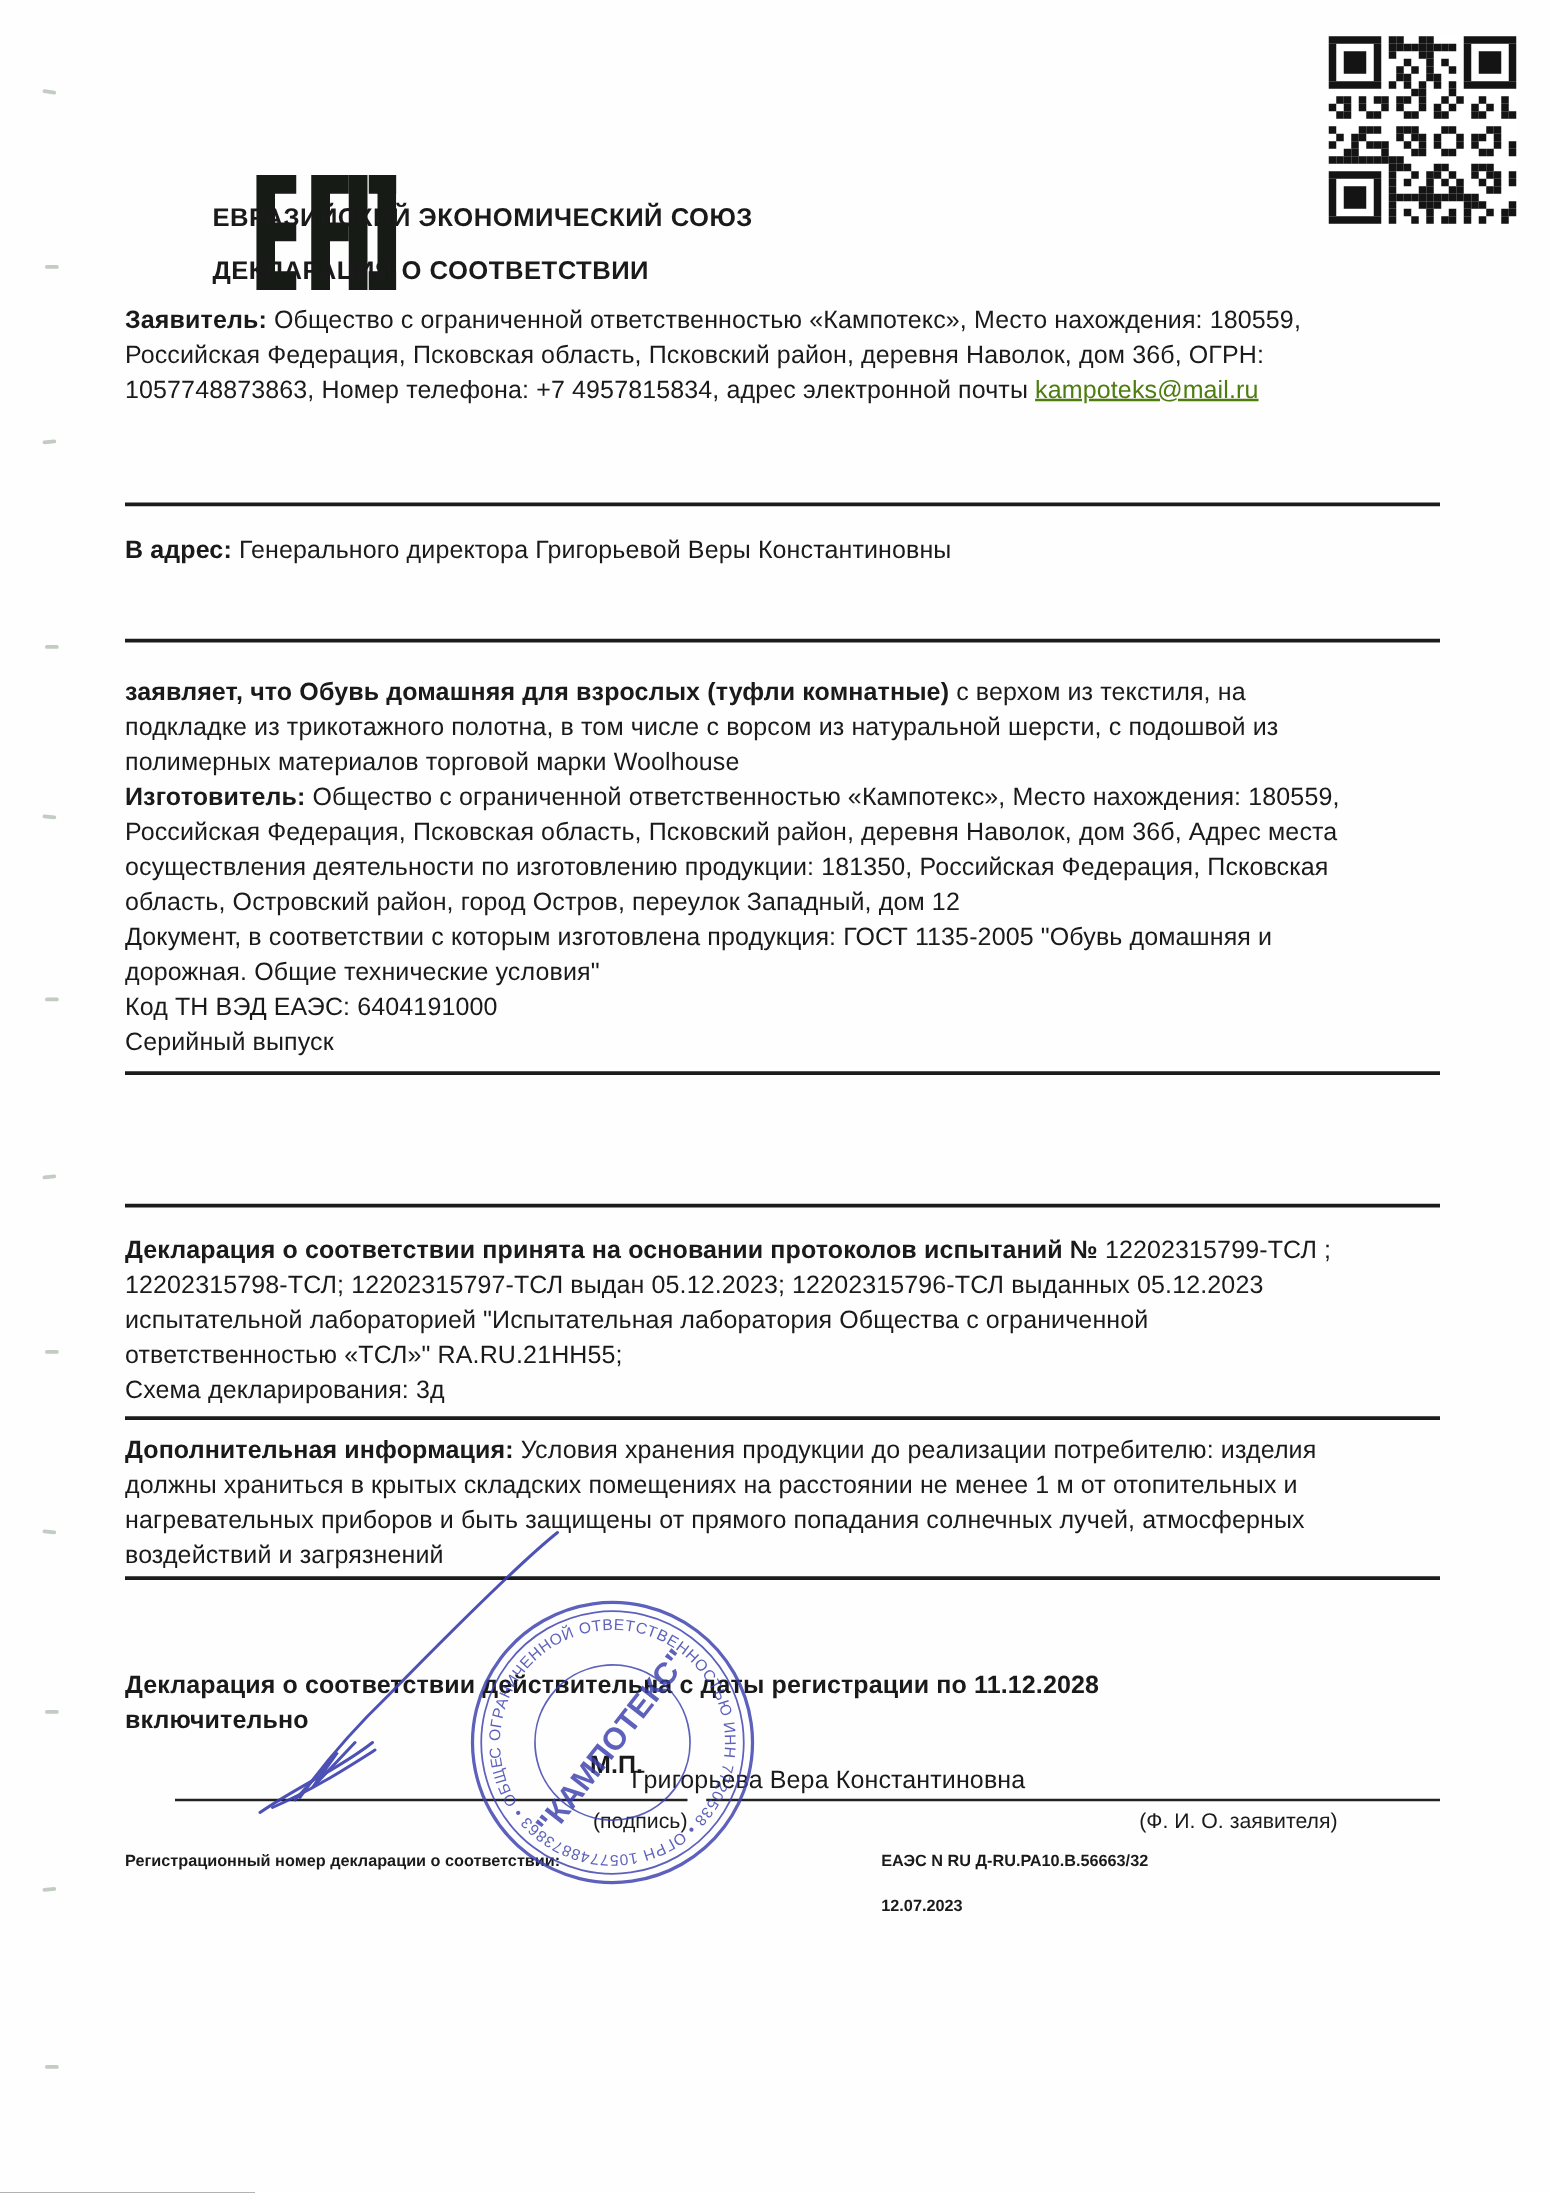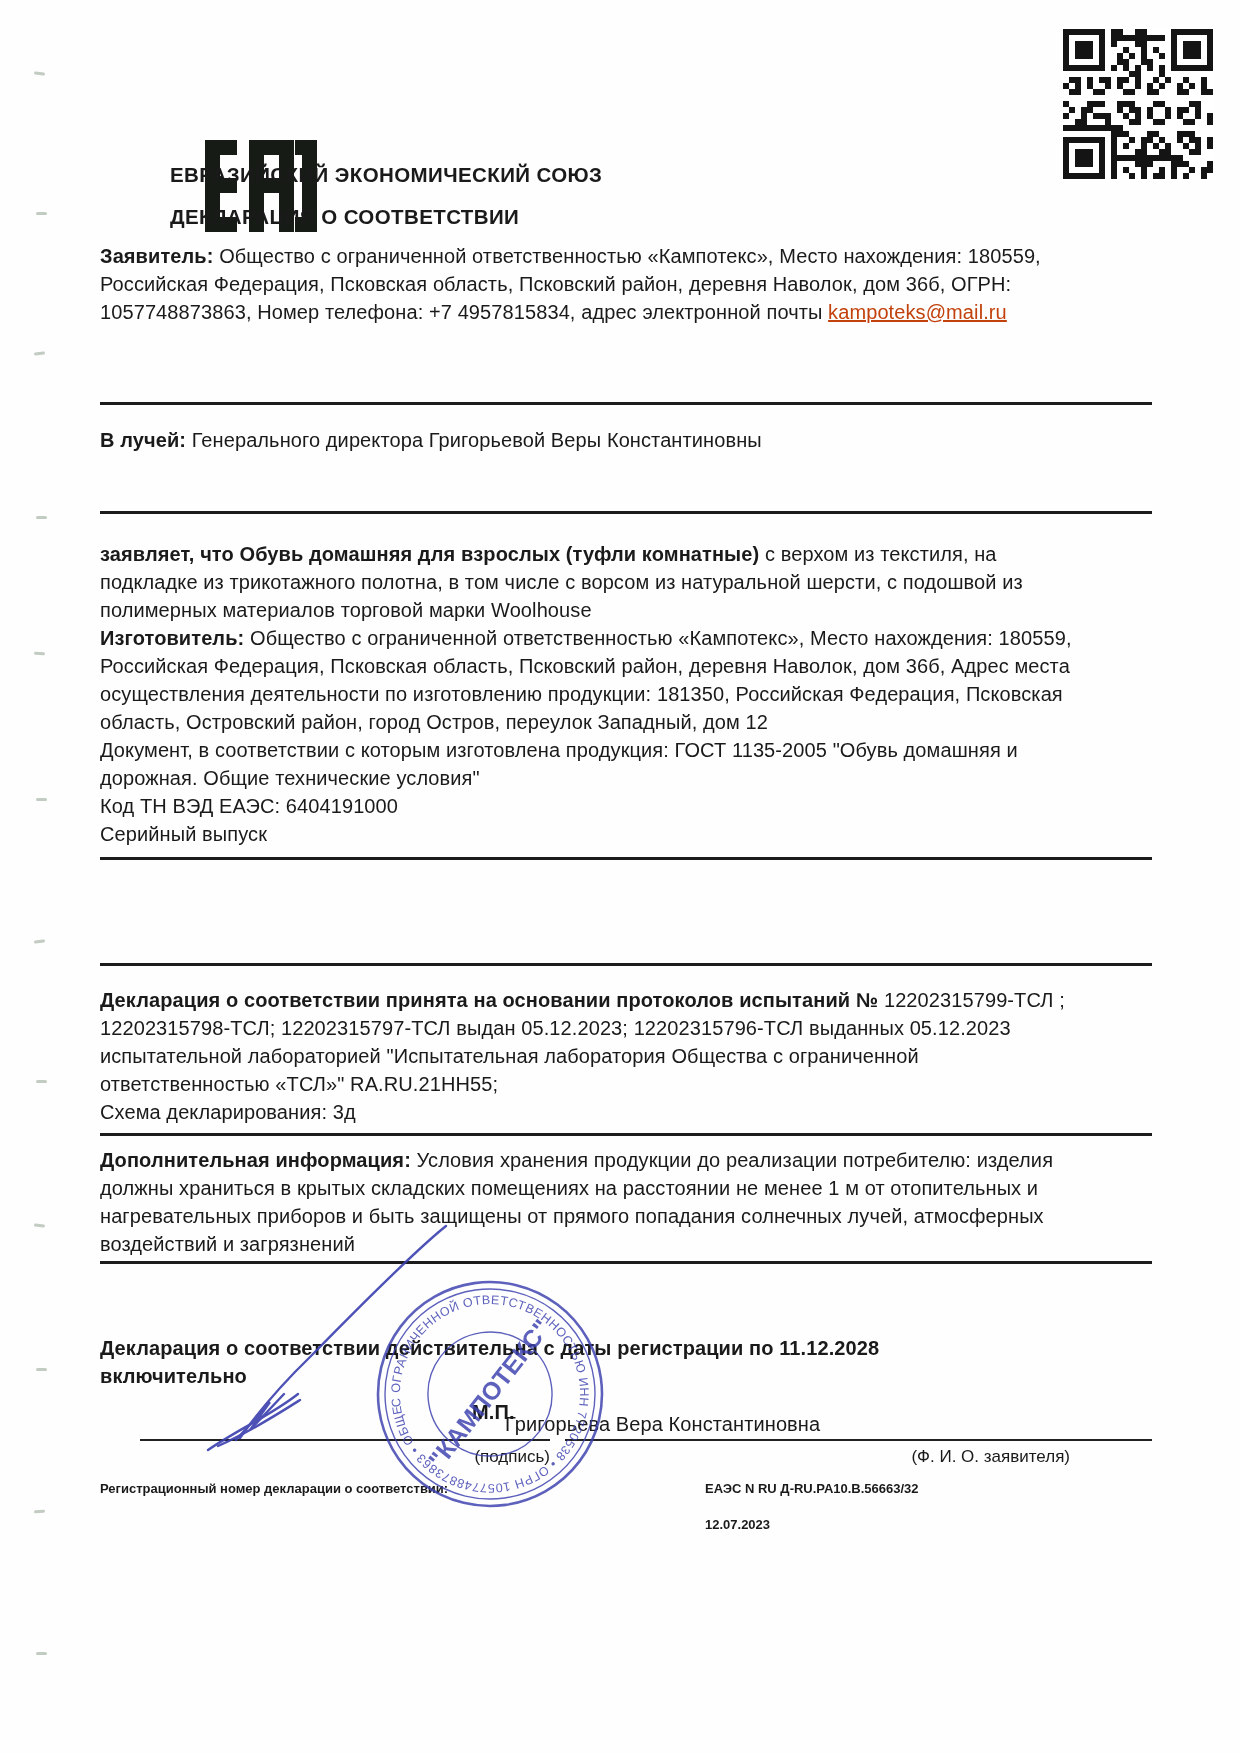--- a/index.html
+++ b/index.html
@@ -8,21 +8,21 @@
     width:1240px;height:1754px;
     margin:0 auto;
     background:#fefefe;
     font-family:"Liberation Sans","DejaVu Sans",sans-serif;
     color:#1a1a1a;
     overflow:hidden;
   }
   .abs{position:absolute;}
   .txt{font-size:20px;line-height:28px;letter-spacing:.1px;}
   .b{font-weight:bold;}
-  .link{color:#c2410c;text-decoration:underline;cursor:pointer;}
+  .link{color:#4d7c0f;text-decoration:underline;cursor:pointer;}
   .title{font-weight:bold;font-size:20.5px;letter-spacing:.4px;text-align:left;}
   .rule{height:2.5px;background:#1c1c1c;}
   .caption{font-size:17px;line-height:20px;text-align:right;}
   .sigline{height:2px;background:#222;}
   .regrow{font-weight:bold;font-size:13px;line-height:26px;}
   .scanmark{width:11px;height:3px;background:#8fa28f;opacity:.55;border-radius:2px;}
   .stampwrap{opacity:.82;}
   svg text{font-family:"Liberation Sans","DejaVu Sans",sans-serif;}
 </style>
 </head>
@@ -284,21 +284,21 @@
     </svg>
   </div>
 
   <div class="abs title" style="left:170px;right:170px;top:163px;">ЕВРАЗИЙСКИЙ ЭКОНОМИЧЕСКИЙ СОЮЗ</div>
   <div class="abs title" style="left:170px;right:170px;top:205px;">ДЕКЛАРАЦИЯ О СООТВЕТСТВИИ</div>
 
   <div class="abs txt" style="left:100px;top:242px;width:975px;"><span class="b">Заявитель:</span><span> Общество с ограниченной ответственностью «Кампотекс», Место нахождения: 180559, Российская Федерация,  Псковская область, Псковский район, деревня Наволок, дом 36б, ОГРН: 1057748873863, Номер телефона: +7 4957815834, адрес электронной почты </span><span class="link">kampoteks@mail.ru</span></div>
 
   <div class="abs rule" style="left:100px;top:402px;width:1052px;"></div>
 
-  <div class="abs txt" style="left:100px;top:426px;width:975px;"><span class="b">В лучей:</span><span> Генерального директора Григорьевой Веры Константиновны</span></div>
+  <div class="abs txt" style="left:100px;top:426px;width:975px;"><span class="b">В адрес:</span><span> Генерального директора Григорьевой Веры Константиновны</span></div>
 
   <div class="abs rule" style="left:100px;top:511px;width:1052px;"></div>
 
   <div class="abs txt" style="left:100px;top:540px;width:978px;"><span class="b">заявляет, что</span><span>   </span><span class="b">Обувь домашняя для взрослых (туфли комнатные)</span><span> с верхом из текстиля, на подкладке из трикотажного полотна, в том числе с ворсом из натуральной шерсти, с подошвой из полимерных материалов торговой марки Woolhouse</span><br><span class="b">Изготовитель:</span><span> Общество с ограниченной ответственностью «Кампотекс», Место нахождения: 180559, Российская Федерация,  Псковская область, Псковский район, деревня Наволок, дом 36б, Адрес места осуществления деятельности по изготовлению продукции: 181350, Российская Федерация, Псковская область, Островский район, город Остров, переулок Западный, дом 12</span><br><span>Документ, в соответствии с которым изготовлена продукция: ГОСТ 1135-2005 "Обувь домашняя и дорожная. Общие технические условия"</span><br><span>Код ТН ВЭД ЕАЭС: 6404191000</span><br><span>Серийный выпуск</span></div>
 
   <div class="abs rule" style="left:100px;top:857px;width:1052px;"></div>
 
 
   <div class="abs rule" style="left:100px;top:963px;width:1052px;"></div>
 

